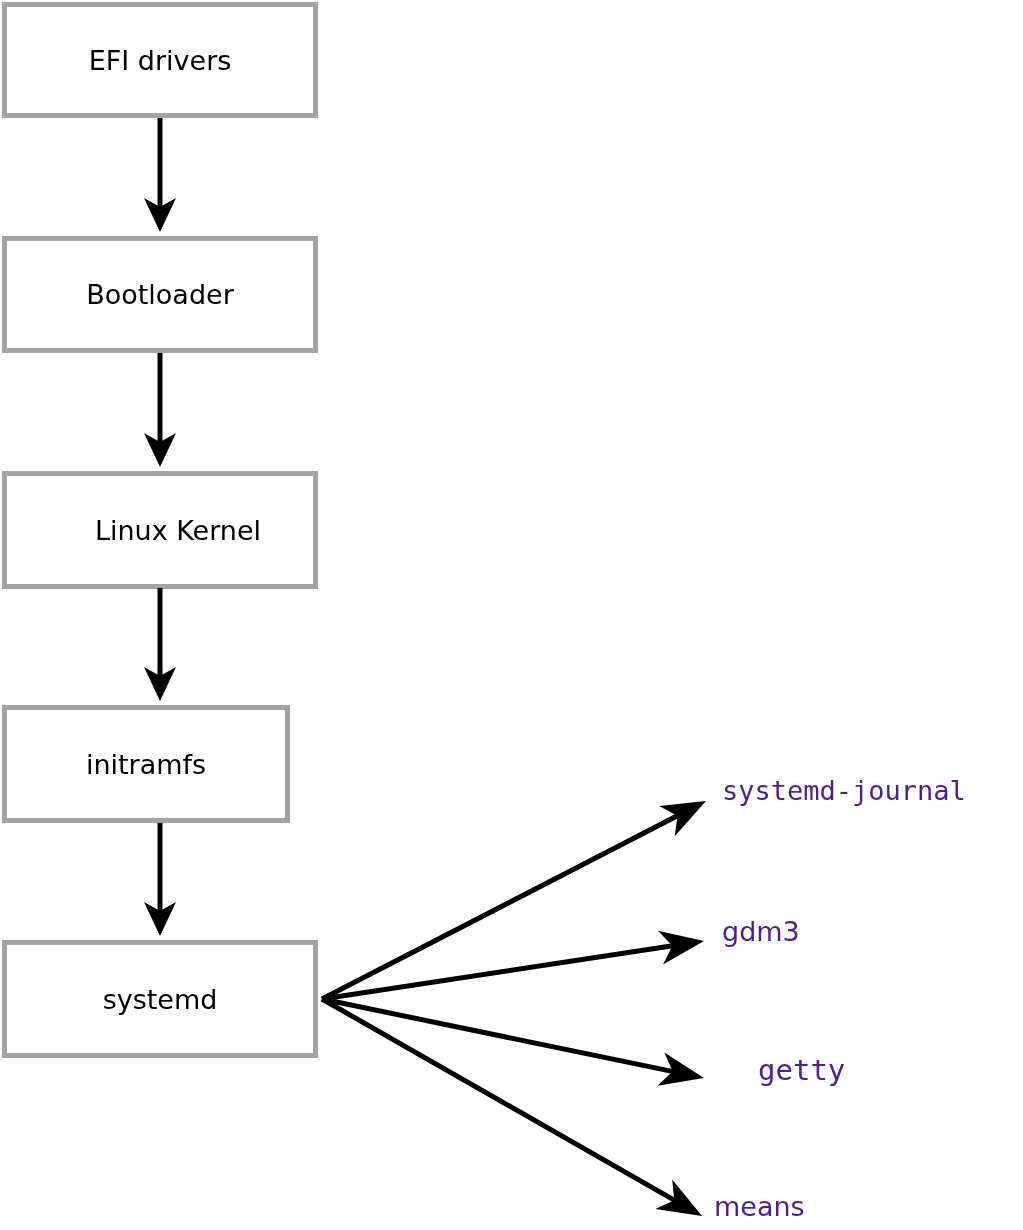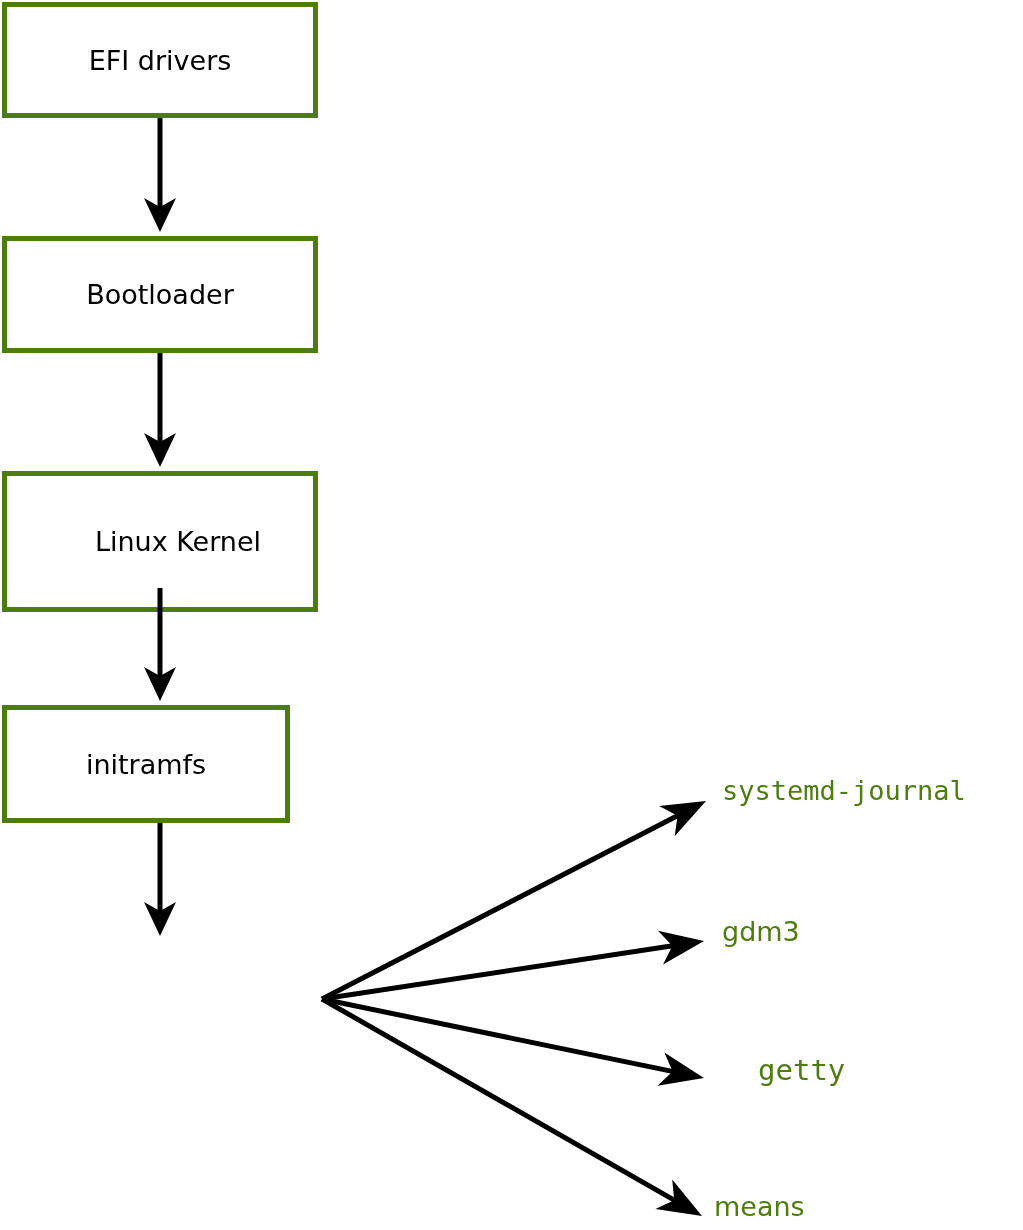--- a/index.html
+++ b/index.html
@@ -15,21 +15,21 @@
     background: #ffffff;
     overflow: hidden;
     font-family: "DejaVu Sans", sans-serif;
   }
 
   
   .node-box {
     position: absolute;
     box-sizing: border-box;
     background: #ffffff;
-    border: 5px solid #4d7c0f;
+    border: 5px solid #a3a3a3;
     display: flex;
     align-items: center;
     justify-content: center;
   }
   .node-label {
     font-family: "DejaVu Sans", sans-serif;
     font-size: 27px;
     color: #000000;
     line-height: 1;
     white-space: nowrap;
@@ -42,21 +42,21 @@
     top: 0;
     width: 1023px;
     height: 1230px;
     pointer-events: none;
   }
 
   
   .service-label {
     position: absolute;
     font-size: 27px;
-    color: #4d7c0f;
+    color: #4c1d95;
     line-height: 1;
     white-space: nowrap;
   }
   .service-label.mono {
     font-family: "DejaVu Sans Mono", monospace;
   }
   .service-label.sans {
     font-family: "DejaVu Sans", sans-serif;
   }
 
@@ -76,28 +76,31 @@
 <div id="stage">
 
   <div class="node-box" style="left: 2px; top: 2px; width: 316px; height: 116px; border-width: 5px;">
     <span class="node-label">EFI drivers</span>
   </div>
 
   <div class="node-box" style="left: 2px; top: 236px; width: 316px; height: 117px; border-width: 5px;">
     <span class="node-label">Bootloader</span>
   </div>
 
-  <div class="node-box" style="left: 2px; top: 471px; width: 316px; height: 141px; border-width: 5px; padding-left: 36px;">
+  <div class="node-box" style="left: 2px; top: 471px; width: 316px; height: 118px; border-width: 5px; padding-left: 36px;">
     <span class="node-label">Linux Kernel</span>
   </div>
 
   <div class="node-box" style="left: 2px; top: 705px; width: 288px; height: 118px; border-width: 5px;">
     <span class="node-label">initramfs</span>
   </div>
 
+  <div class="node-box" style="left: 2px; top: 940px; width: 316px; height: 118px; border-width: 5px;">
+    <span class="node-label">systemd</span>
+  </div>
 
   <svg id="arrow-layer" viewBox="0 0 1023 1230" width="1023" height="1230" xmlns="http://www.w3.org/2000/svg">
     <g id="chain-arrow-group">
         <line x1="160" y1="118" x2="160" y2="209" stroke="#000000" stroke-width="5"></line>
         <polygon points="160,232 144,198 160,207 176,198" fill="#000000"></polygon>
         <line x1="160" y1="353" x2="160" y2="444" stroke="#000000" stroke-width="5"></line>
         <polygon points="160,467 144,433 160,442 176,433" fill="#000000"></polygon>
         <line x1="160" y1="588" x2="160" y2="678" stroke="#000000" stroke-width="5"></line>
         <polygon points="160,701 144,667 160,676 176,667" fill="#000000"></polygon>
         <line x1="160" y1="823" x2="160" y2="913" stroke="#000000" stroke-width="5"></line>

